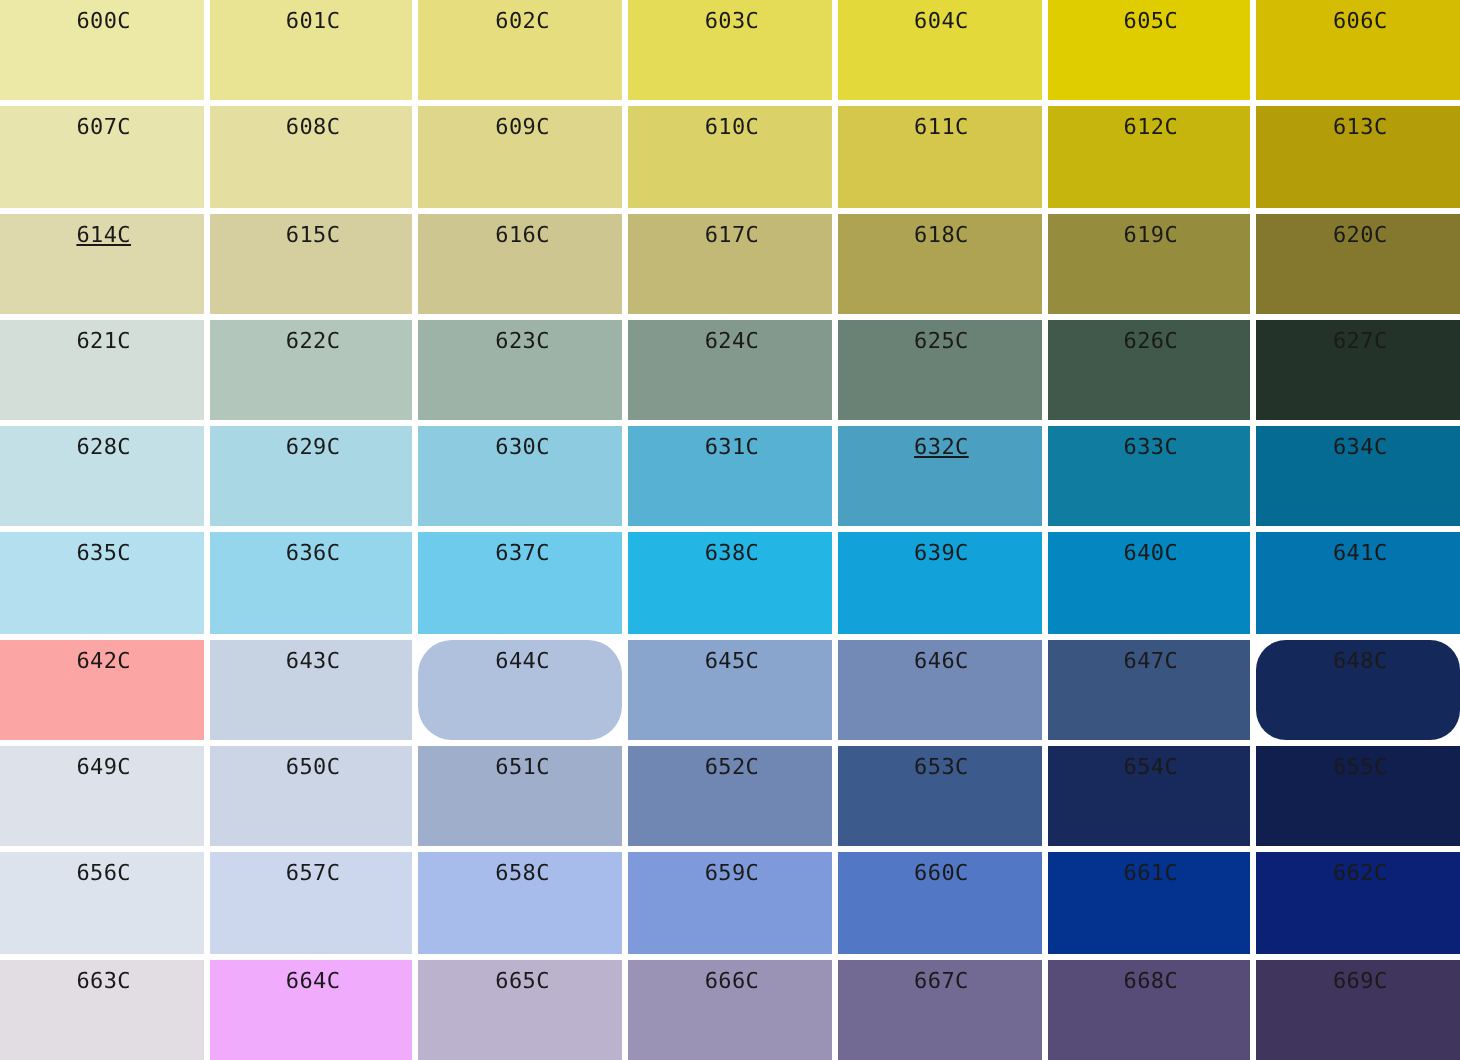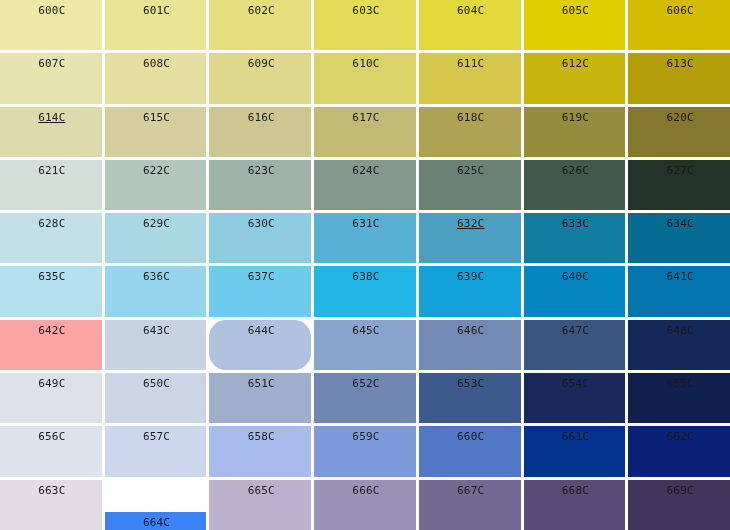--- a/index.html
+++ b/index.html
@@ -186,21 +186,21 @@
     </div>
     <div class="swatch" style="background-color: rgb(138, 165, 205);">
       <span class="swatch-label" style="color: rgb(26, 26, 26);">645C</span>
     </div>
     <div class="swatch" style="background-color: rgb(114, 138, 181);">
       <span class="swatch-label" style="color: rgb(26, 26, 26);">646C</span>
     </div>
     <div class="swatch" style="background-color: rgb(59, 85, 129);">
       <span class="swatch-label" style="color: rgb(26, 26, 26);">647C</span>
     </div>
-    <div class="swatch" style="background-color: rgb(21, 40, 90);">
+    <div class="swatch" style="background-color: rgb(21, 40, 90); border-radius: 15px;">
       <span class="swatch-label" style="color: rgb(26, 26, 26);">648C</span>
     </div>
     <div class="swatch" style="background-color: rgb(221, 226, 234);">
       <span class="swatch-label" style="color: rgb(26, 26, 26);">649C</span>
     </div>
     <div class="swatch" style="background-color: rgb(204, 213, 229);">
       <span class="swatch-label" style="color: rgb(26, 26, 26);">650C</span>
     </div>
     <div class="swatch" style="background-color: rgb(158, 174, 203);">
       <span class="swatch-label" style="color: rgb(26, 26, 26);">651C</span>
@@ -234,21 +234,21 @@
     </div>
     <div class="swatch" style="background-color: rgb(4, 50, 143);">
       <span class="swatch-label" style="color: rgb(26, 26, 26);">661C</span>
     </div>
     <div class="swatch" style="background-color: rgb(10, 33, 117);">
       <span class="swatch-label" style="color: rgb(26, 26, 26);">662C</span>
     </div>
     <div class="swatch" style="background-color: rgb(225, 221, 227);">
       <span class="swatch-label" style="color: rgb(26, 26, 26);">663C</span>
     </div>
-    <div class="swatch" style="background-color: #3b82f6; margin-top: 32px;">
+    <div class="swatch" style="background-color: #f0abfc;">
       <span class="swatch-label" style="color: rgb(26, 26, 26);">664C</span>
     </div>
     <div class="swatch" style="background-color: rgb(187, 179, 205);">
       <span class="swatch-label" style="color: rgb(26, 26, 26);">665C</span>
     </div>
     <div class="swatch" style="background-color: rgb(155, 147, 182);">
       <span class="swatch-label" style="color: rgb(26, 26, 26);">666C</span>
     </div>
     <div class="swatch" style="background-color: rgb(115, 106, 147);">
       <span class="swatch-label" style="color: rgb(26, 26, 26);">667C</span>

